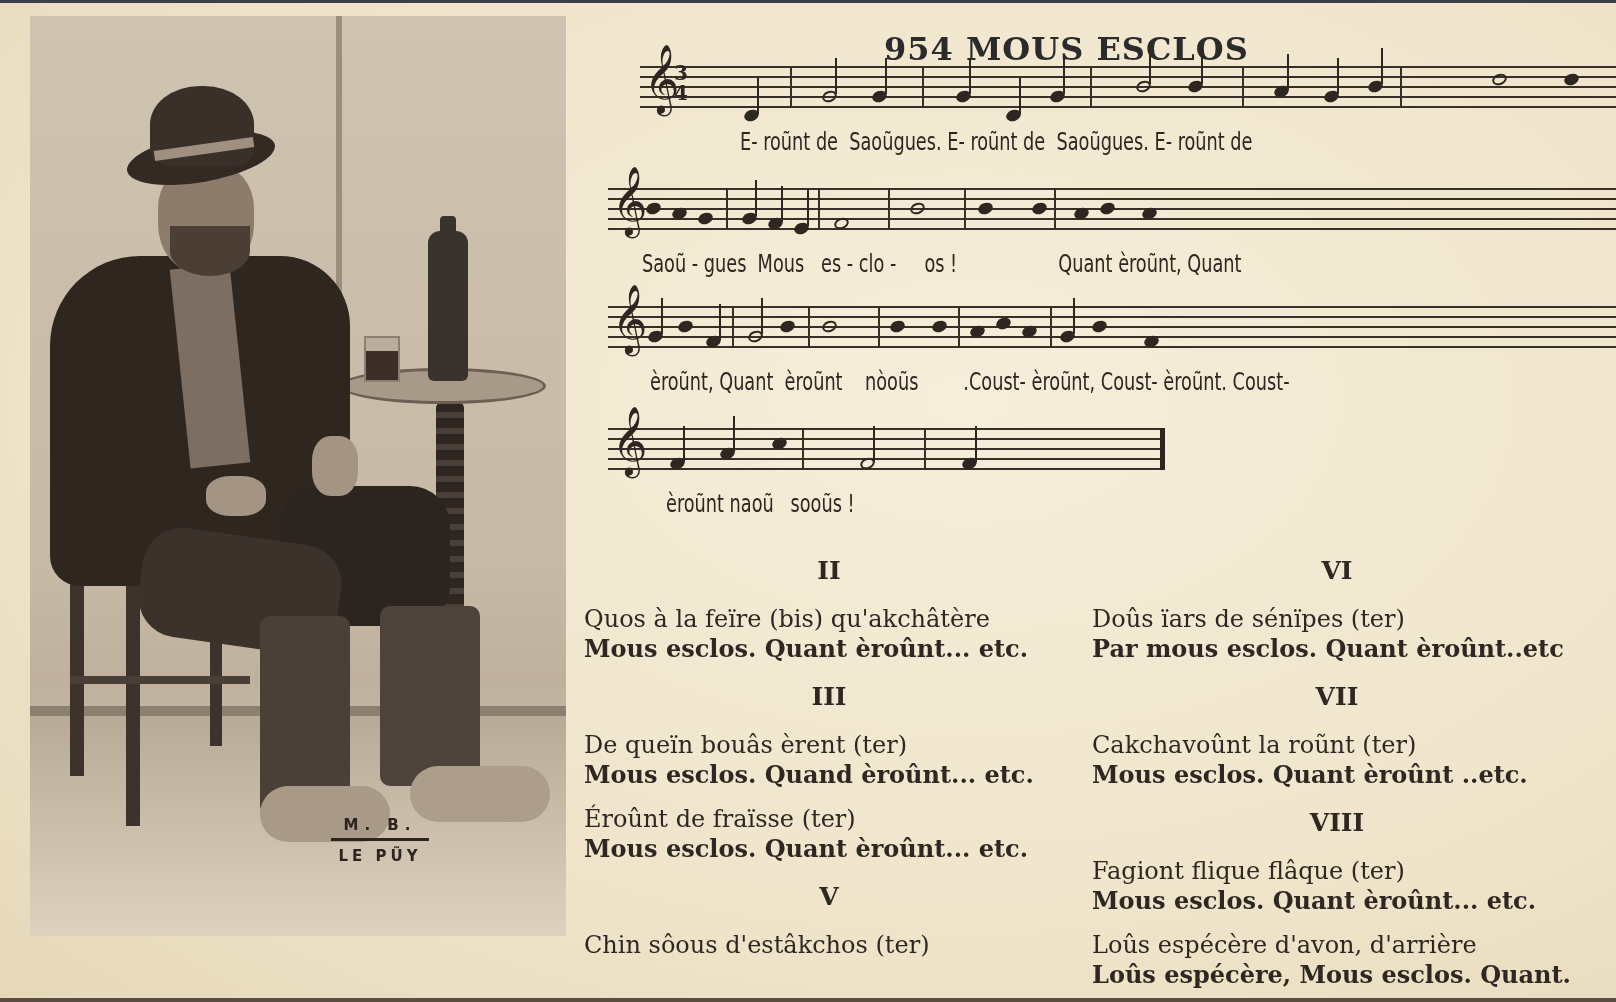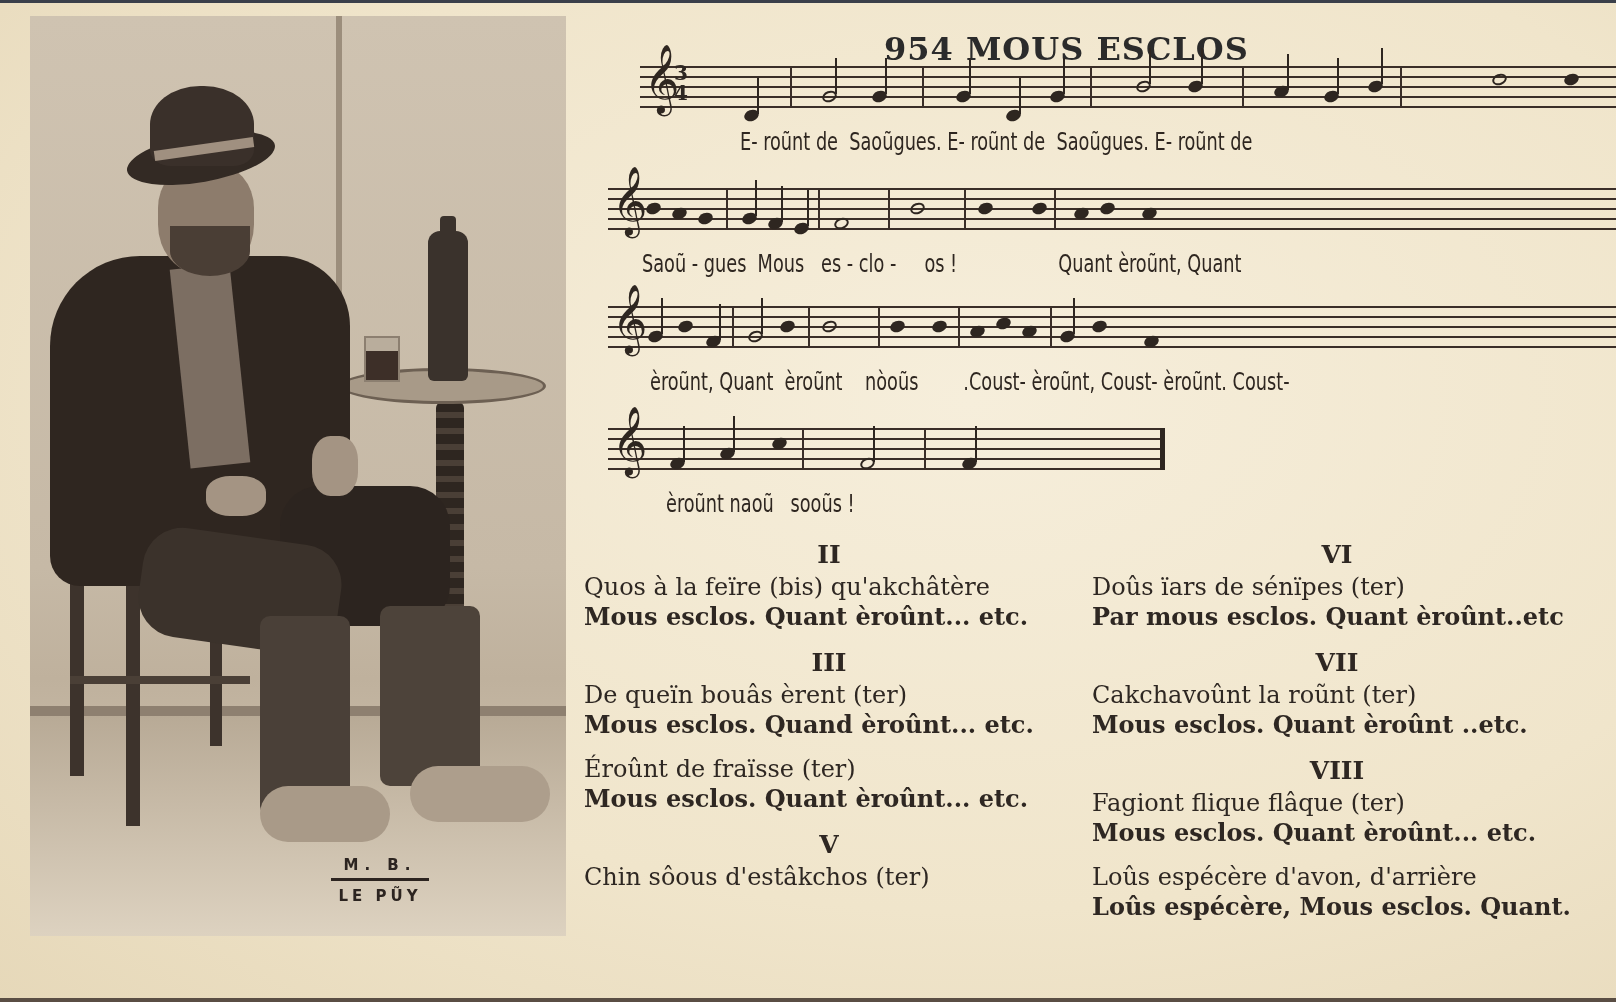--- a/index.html
+++ b/index.html
@@ -44,21 +44,21 @@
     .photo .stool-leg3 { position:absolute; left:180px; top:580px; width:12px; height:150px; background:#3d332c; }
     .photo .stool-rung { position:absolute; left:40px; top:660px; width:180px; height:8px; background:#4a3f36; }
     .photo .hand1 { position:absolute; left:176px; top:460px; width:60px; height:40px; border-radius:40%; background:#a49483; }
     .photo .hand2 { position:absolute; left:282px; top:420px; width:46px; height:60px; border-radius:40%; background:#a49483; }
     .photo .table-top { position:absolute; left:310px; top:352px; width:206px; height:36px; border-radius:50%; background:#a89a88; border:3px solid #6d6053; box-sizing:border-box; }
     .photo .table-stem { position:absolute; left:406px; top:386px; width:28px; height:220px; background:repeating-linear-gradient(180deg,#2e2620 0 10px,#4a3f36 10px 16px); border-radius:6px; }
     .photo .bottle { position:absolute; left:398px; top:215px; width:40px; height:150px; border-radius:12px 12px 6px 6px; background:#3a322c; }
     .photo .bottle-neck { position:absolute; left:410px; top:200px; width:16px; height:50px; background:#3a322c; border-radius:4px; }
     .photo .glass { position:absolute; left:334px; top:320px; width:36px; height:46px; background:linear-gradient(180deg,#b9ad9c 0 30%, #3d2f28 30% 100%); border:2px solid #8c7f70; box-sizing:border-box; }
 
-    .caption { position:absolute; left:310px; top:856px; width:140px; text-align:center; font-family:"DejaVu Sans", sans-serif; font-weight:bold; color:#2c2420; }
+    .caption { position:absolute; left:310px; top:816px; width:140px; text-align:center; font-family:"DejaVu Sans", sans-serif; font-weight:bold; color:#2c2420; }
     .caption .mb { font-size:15px; letter-spacing:6px; }
     .caption .rule { width:98px; height:3px; background:#2c2420; margin:4px auto 6px; }
     .caption .place { font-size:15px; letter-spacing:4px; }
 
     
     .title {
       position:absolute; left:884px; top:30px; font-size:32px; font-weight:bold;
       font-family:"DejaVu Serif", serif; color:#2b2b2b; letter-spacing:1px;
     }
     .staff { position:absolute; height:40px; }
@@ -68,21 +68,21 @@
     .staff .timesig { position:absolute; left:34px; top:-3px; font-size:20px; line-height:20px; font-weight:bold; font-family:"DejaVu Serif", serif; }
     .note { position:absolute; width:15px; height:11px; border-radius:50%; background:#2e2620; transform:rotate(-20deg); }
     .note.half { background:transparent; border:2px solid #2e2620; box-sizing:border-box; }
     .stem-up { position:absolute; width:2px; height:36px; background:#2e2620; }
     .lyrics { position:absolute; font-family:"DejaVu Sans Condensed","DejaVu Sans", sans-serif; font-size:24px; color:#2e2620; white-space:pre; transform:scaleX(0.82); transform-origin:left top; }
     .endbar { position:absolute; top:0; width:5px; height:42px; background:#2e2620; }
 
     
     .verse-col { position:absolute; width:490px; }
     .verse { text-align:left; }
-    .verse .num { text-align:center; font-size:25px; font-weight:bold; margin:0; height:34px; line-height:34px; }
+    .verse .num { text-align:center; font-size:25px; font-weight:bold; margin:16px; height:34px; line-height:34px; }
     .verse .line1, .verse .line2 { font-size:24px; line-height:30px; white-space:nowrap; }
     .verse .line2 { font-weight:bold; }
   </style>
 </head>
 <body>
 
 <div class="card">
   <div class="card-edge-top"></div>
 
   <div class="photo">

